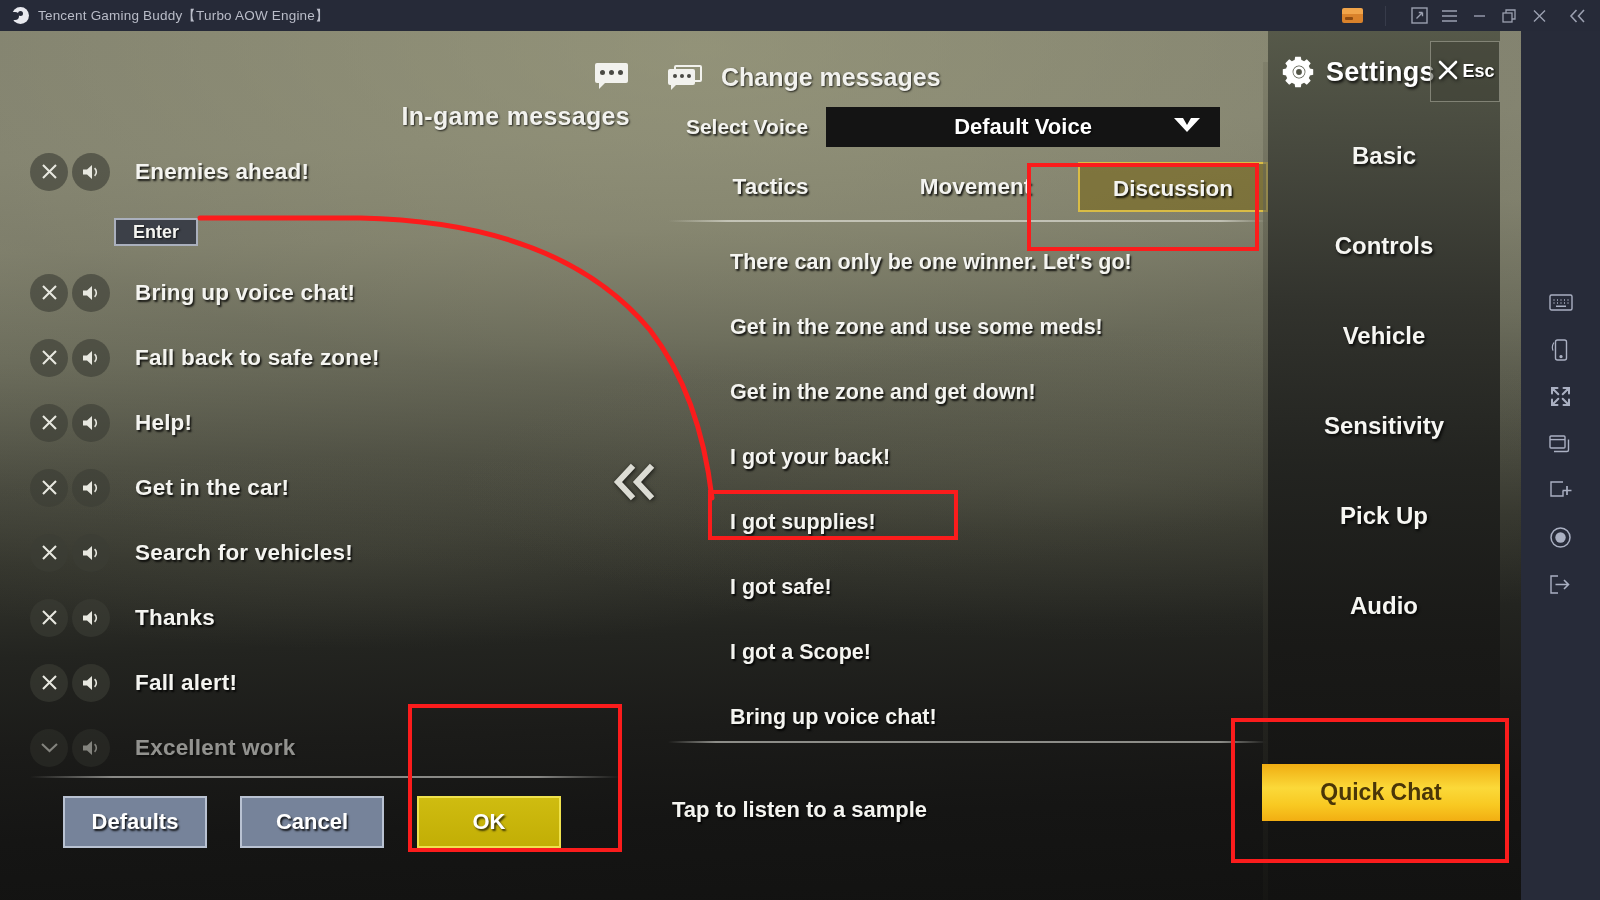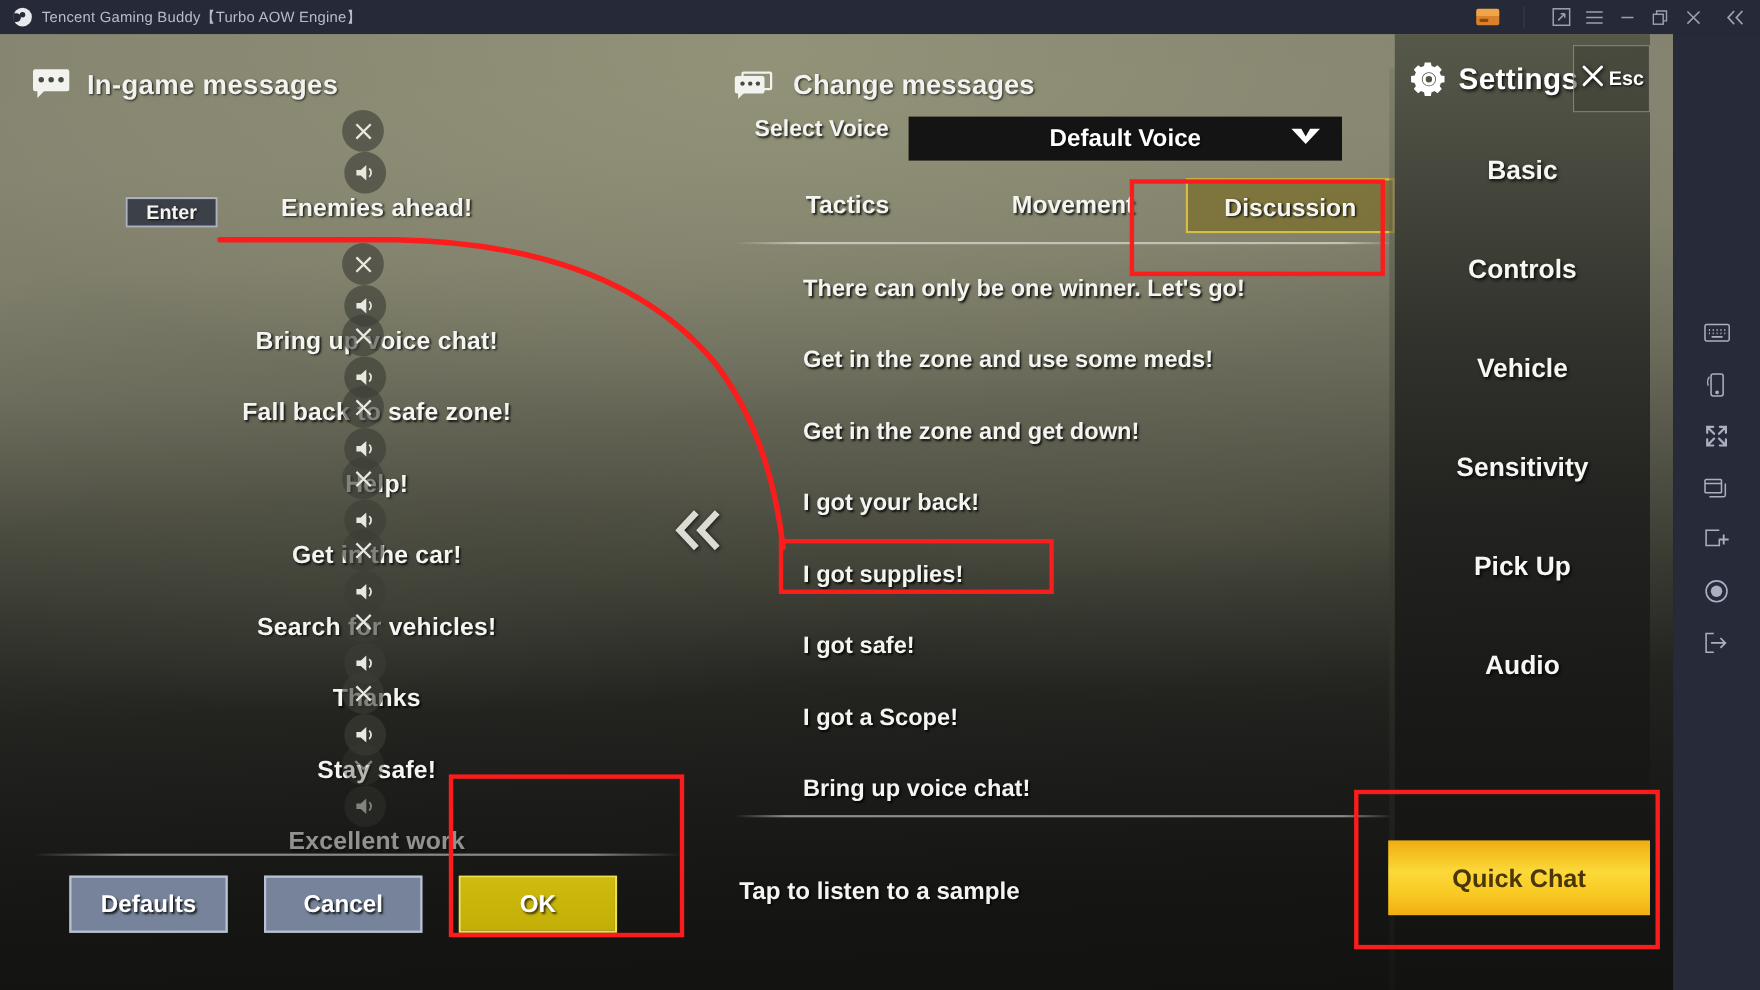--- a/index.html
+++ b/index.html
@@ -64,38 +64,38 @@
   .haze {
     position:absolute; left:0; top:0; width:100%; height:100%;
     background:
       radial-gradient(60% 26% at 72% 52%, rgba(120,120,98,.18), rgba(0,0,0,0) 70%),
       radial-gradient(46% 16% at 24% 60%, rgba(150,150,125,.10), rgba(0,0,0,0) 70%);
     pointer-events:none;
   }
 
   
   .left-panel { position: absolute; left: 30px; top: 32px; width: 600px; }
-  .panel-head { display: flex; align-items: flex-start; gap: 14px; margin-bottom: 8px; }
+  .panel-head { display: flex; align-items: flex-end; gap: 14px; margin-bottom: 8px; flex-direction: column; }
   .panel-head-text {
     color: #f2f2ee; font-size: 25px; font-weight: bold; letter-spacing: .3px;
     text-shadow: 1px 1px 2px rgba(0,0,0,.75);
   }
   .bubble-icon { width: 35px; height: 25px; position: relative; flex: none; }
   .bubble-icon .b {
     position:absolute; left:0; top:0; width:33px; height:20px; background:#f2f2ee;
     border-radius: 2px;
   }
   .bubble-icon .tail {
     position:absolute; left:4px; top:18px; width:0; height:0;
     border-left: 8px solid #f2f2ee; border-bottom: 8px solid transparent;
   }
   .bubble-icon .dots { position:absolute; left:5px; top:7px; display:flex; gap:4px; }
   .bubble-icon .dots i { width:5px; height:5px; background:#4a4a44; border-radius:50%; display:block; }
 
-  .msg-row { display: flex; align-items: center; height: 65px; flex-direction: column; }
+  .msg-row { display: flex; align-items: center; height: 65px; }
   .circ-btn {
     width: 38px; height: 38px; border-radius: 50%;
     background: rgba(60,62,54,.62);
     display: flex; align-items: center; justify-content: center; flex: none;
   }
   .circ-btn + .circ-btn { margin-left: 4px; }
   .msg-label {
     margin-left: 25px; color: #f4f4f0; font-size: 22.5px; font-weight: bold;
     letter-spacing: .2px; text-shadow: 1.5px 1.5px 2px rgba(0,0,0,.8);
     white-space: nowrap;
@@ -150,21 +150,21 @@
     position:absolute; left:0; top:4px; width:27px; height:16px;
     background:#f2f2ee; border-radius:2px;
   }
   .msgs-icon .tail2 {
     position:absolute; left:3px; top:18px; width:0;height:0;
     border-left: 7px solid #f2f2ee; border-bottom: 7px solid transparent;
   }
   .msgs-icon .dd { position:absolute; left:5px; top:9px; display:flex; gap:3px; }
   .msgs-icon .dd i { width:4px;height:4px;background:#4a4a44;border-radius:50%;display:block; }
 
-  .voice-row { display: flex; align-items: flex-start; height: 42px; margin-bottom: 10px; }
+  .voice-row { display: flex; align-items: center; height: 42px; margin-bottom: 10px; }
   .voice-label {
     width: 158px; color:#f4f4f0; font-size: 21px; font-weight:bold;
     text-shadow: 1.5px 1.5px 2px rgba(0,0,0,.8); text-align:center;
   }
   .voice-select {
     width: 394px; height: 40px; background:#141414;
     display:flex; align-items:center; justify-content:center; position:relative;
   }
   .voice-select span {
     color:#ffffff; font-size:22px; font-weight:bold;
@@ -233,21 +233,21 @@
     color:#ffffff; font-size: 18px; font-weight:bold;
     text-shadow: 1px 1px 2px rgba(0,0,0,.95);
   }
   .set-list { margin-top: 22px; }
   .set-item {
     height: 90px; display:flex; align-items:center; justify-content:center;
     color:#f6f6f2; font-size: 24px; font-weight:bold;
     text-shadow: 1.5px 1.5px 3px rgba(0,0,0,.85);
   }
   .quickchat {
-    position:absolute; left: 1262px; top: 764px; width: 238px; height: 68px;
+    position:absolute; left: 1262px; top: 764px; width: 238px; height: 57px;
     background: linear-gradient(180deg,#f0ad12 0%, #fbd939 42%, #f8c922 72%, #f2ae12 100%);
     display:flex; align-items:center; justify-content:center;
     color:#4a3608; font-size: 23px; font-weight:bold;
   }
 
   
   .toolbar {
     position:absolute; left: 1521px; top: 31px; width: 79px; height: 869px;
     background: #272b39; display:flex; flex-direction:column; align-items:center;
   }
@@ -435,21 +435,21 @@
             <svg width="19" height="19" viewBox="0 0 19 19" stroke="#e8e8e0" stroke-width="2.1">
               <path d="M3 3l13 13M16 3L3 16"></path>
             </svg>
           </div>
         <div class="circ-btn">
             <svg width="21" height="18" viewBox="0 0 21 18" fill="#e8e8e0">
               <path d="M2 6.5h4L11 2v14L6 11.5H2z"></path>
               <path d="M13.6 5.2a5 5 0 010 7.6" stroke="#e8e8e0" stroke-width="1.6" fill="none"></path>
             </svg>
           </div>
-        <div class="msg-label">Stay safe!</div>
+        <div class="msg-label">Fall alert!</div>
       </div>
 
       <div class="msg-row row-faded">
         <div class="circ-btn">
           <svg width="19" height="13" viewBox="0 0 19 13" fill="none" stroke="#d8d8d0" stroke-width="2.1">
               <path d="M2 3l7.5 7L17 3"></path>
             </svg>
         </div>
         <div class="circ-btn">
             <svg width="21" height="18" viewBox="0 0 21 18" fill="#d8d8d0">

